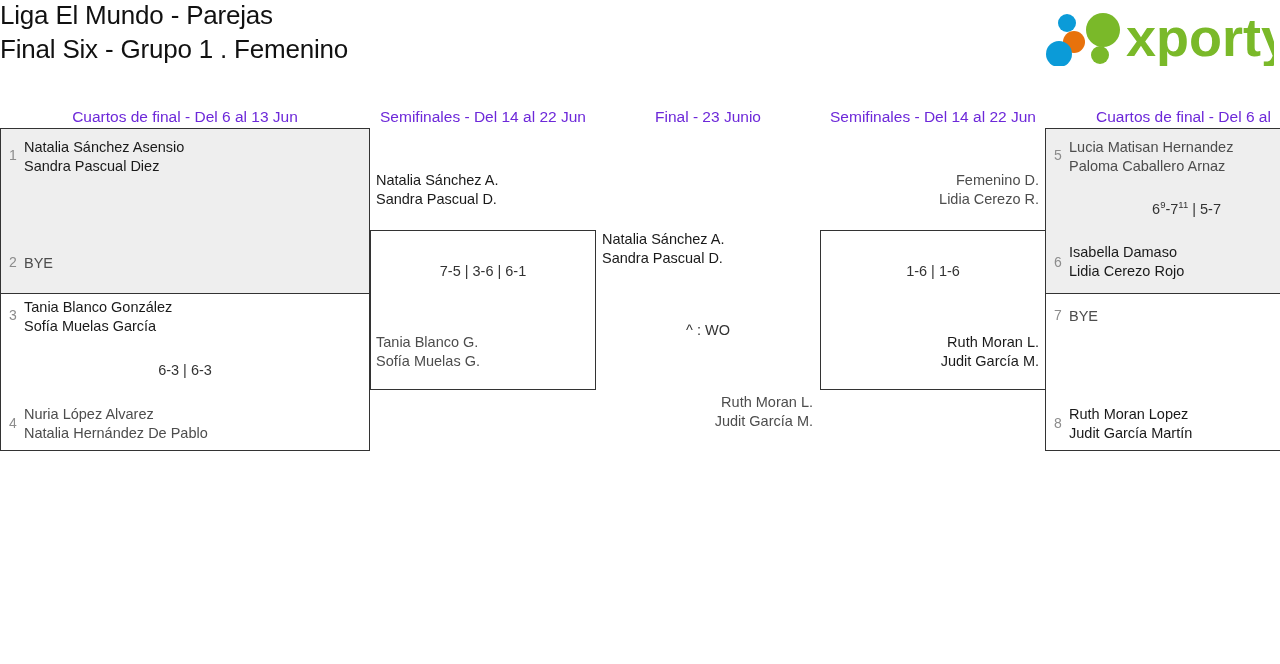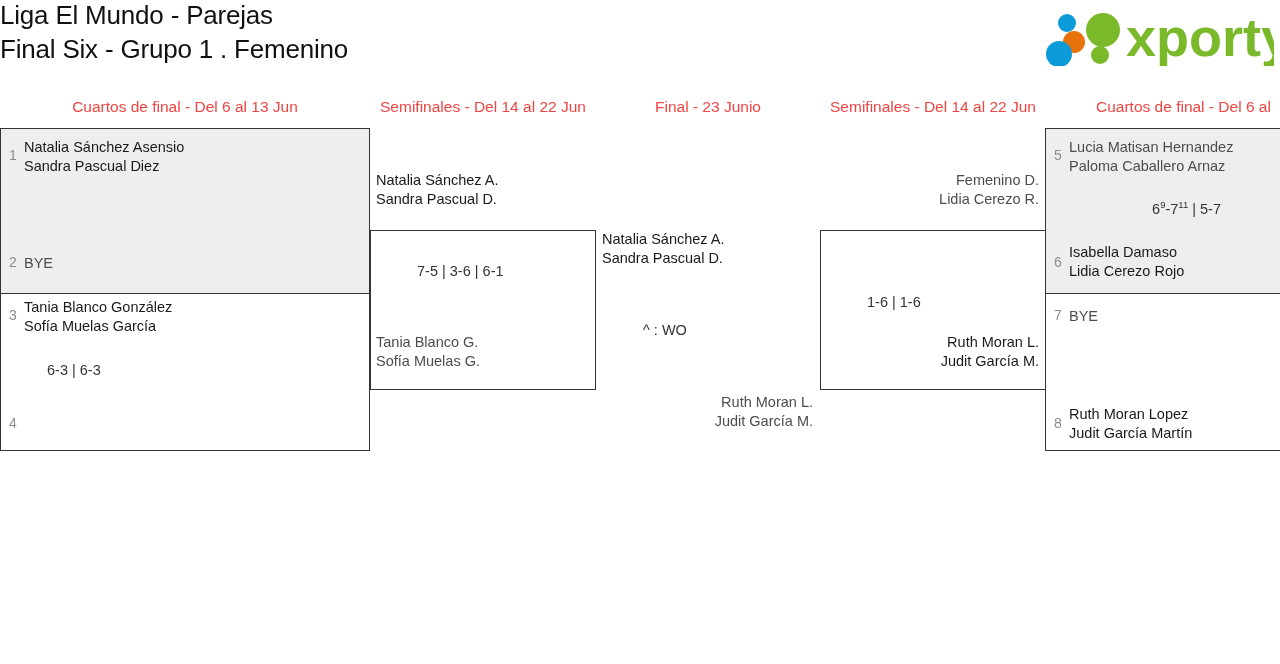--- a/index.html
+++ b/index.html
@@ -24,22 +24,23 @@
   .logo{
     position:absolute;right:6px;top:4px;
     width:232px;height:62px;
   }
   .logo svg{display:block;width:232px;height:62px;}
 
   
   .round-head{
     position:absolute;
     font-size:15.5px;line-height:22px;
-    color:#ef4444;text-align:center;
+    color:#6d28d9;text-align:center;
     font-weight:400;
+    margin-top:10px;
   }
   #rh0{left:0px;  top:96px; width:370px;}
   #rh1{left:370px;top:96px; width:226px;}
   #rh2{left:596px;top:96px; width:224px;}
   #rh3{left:820px;top:96px; width:226px;}
   #rh4{left:1046px;top:96px;width:340px;text-align:left;padding-left:50px;box-sizing:border-box;}
 
   
   .box{
     position:absolute;
@@ -61,21 +62,21 @@
     white-space:pre-line;
   }
   .team.win{font-weight:400;}
   .team.lose{font-weight:400;color:#4d4d4d;}
   .team.ralign{text-align:right;}
   .score{
     position:absolute;
     font-size:14.5px;line-height:19px;
     color:#333;
   }
-  .score.center{padding-left:47px;}
+  .score.center{text-align:center;}
   .score.ralign{text-align:right;}
   .score sup{font-size:9.5px;vertical-align:super;line-height:0;}
 </style>
 </head>
 <body>
 
 <div class="page">
 
   <div class="title">Liga El Mundo - Parejas
 Final Six - Grupo 1 . Femenino</div>
@@ -105,39 +106,41 @@
 Sandra Pascual Diez</div>
   <div class="seed" style="left:2px;top:254px;">2</div>
   <div class="team lose" style="left:24px;top:254px;width:330px;">BYE</div>
   <div class="score center" style="left:0px;top:200px;width:370px;"></div>
 
   <div class="box" style="left:0px;top:293px;width:370px;height:158px;"></div>
   <div class="seed" style="left:2px;top:307px;">3</div>
   <div class="team win" style="left:24px;top:298px;width:330px;">Tania Blanco González
 Sofía Muelas García</div>
   <div class="seed" style="left:2px;top:415px;">4</div>
+  <div class="team lose" style="left:24px;top:405px;width:330px;">Nuria López Alvarez
+Natalia Hernández De Pablo</div>
   <div class="score center" style="left:0px;top:361px;width:370px;">6-3 | 6-3</div>
 
   <div class="team win" style="left:376px;top:171px;width:215px;">Natalia Sánchez A.
 Sandra Pascual D.</div>
   <div class="box" style="left:370px;top:230px;width:226px;height:160px;"></div>
   <div class="score center" style="left:370px;top:262px;width:226px;">7-5 | 3-6 | 6-1</div>
   <div class="team lose" style="left:376px;top:333px;width:215px;">Tania Blanco G.
 Sofía Muelas G.</div>
 
   <div class="team win" style="left:602px;top:230px;width:215px;">Natalia Sánchez A.
 Sandra Pascual D.</div>
   <div class="score center" style="left:596px;top:321px;width:224px;">^ : WO</div>
   <div class="team lose ralign" style="left:600px;top:393px;width:213px;">Ruth Moran L.
 Judit García M.</div>
 
   <div class="team lose ralign" style="left:825px;top:171px;width:214px;">Femenino D.
 Lidia Cerezo R.</div>
   <div class="box" style="left:820px;top:230px;width:226px;height:160px;"></div>
-  <div class="score center" style="left:820px;top:262px;width:226px;margin-top:31px;">1-6 | 1-6</div>
+  <div class="score center" style="left:820px;top:262px;width:226px;">1-6 | 1-6</div>
   <div class="team win ralign" style="left:825px;top:333px;width:214px;">Ruth Moran L.
 Judit García M.</div>
 
   <div class="box gray" style="left:1045px;top:128px;width:340px;height:166px;"></div>
   <div class="seed" style="left:1047px;top:147px;">5</div>
   <div class="team lose" style="left:1069px;top:138px;width:300px;">Lucia Matisan Hernandez
 Paloma Caballero Arnaz</div>
   <div class="seed" style="left:1047px;top:254px;">6</div>
   <div class="team win" style="left:1069px;top:243px;width:300px;">Isabella Damaso
 Lidia Cerezo Rojo</div>

